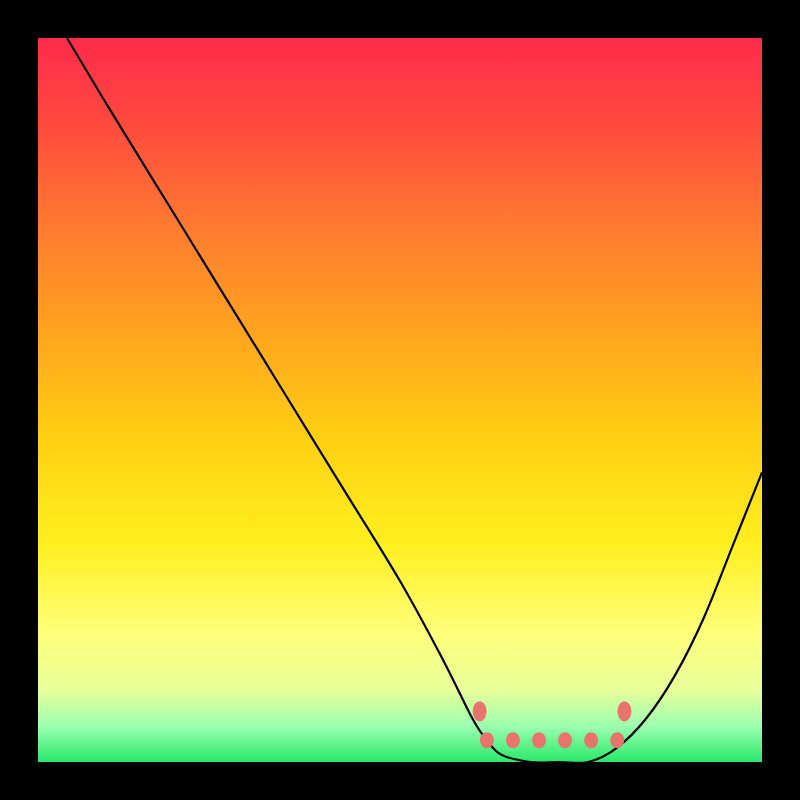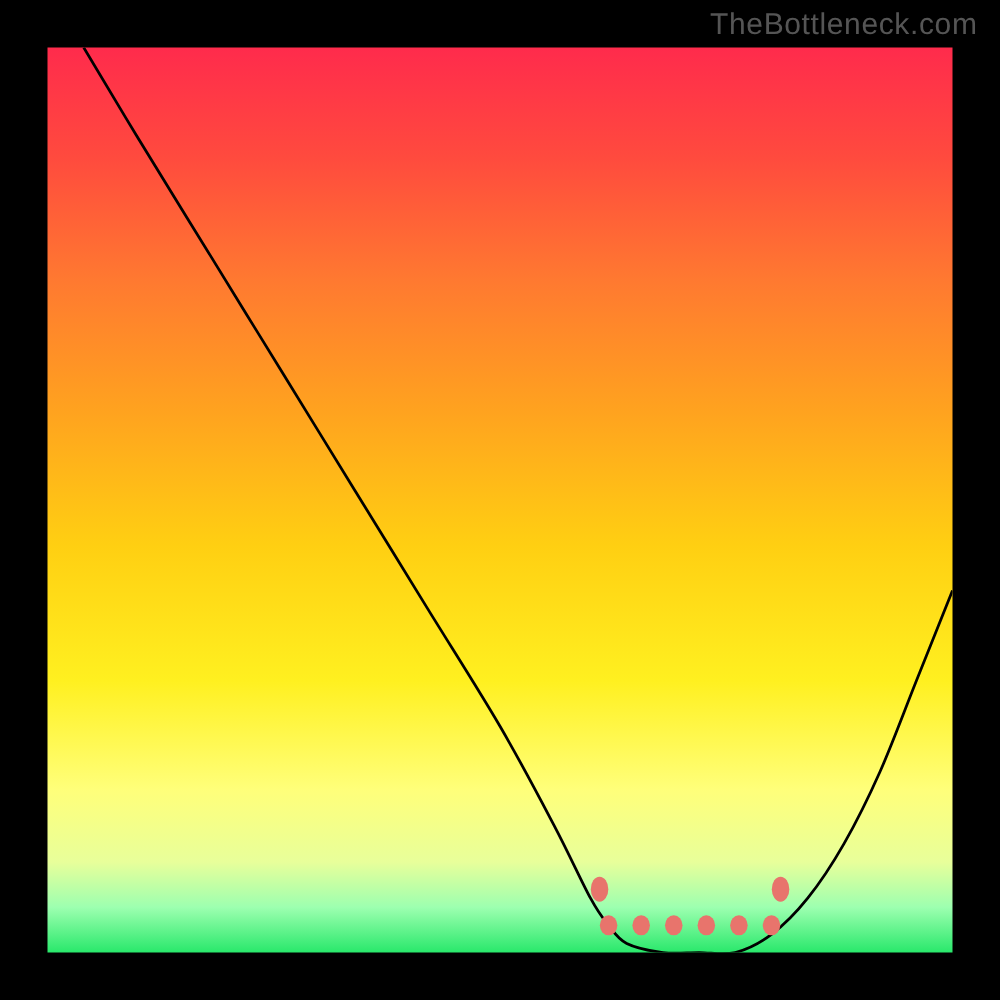--- a/index.html
+++ b/index.html
@@ -50,21 +50,20 @@
     position: absolute;
     left: 0; top: 0;
     width: 724px;
     height: 724px;
   }
 </style>
 </head>
 <body>
 
 <div class="frame">
-  <div class="watermark">TheBottleneck.com</div>
 
   <div class="plot">
     <svg class="overlay" viewBox="0 0 724 724" preserveAspectRatio="none">
       <path d="M 28.96 0.00 C 36.20 12.07 55.51 44.65 72.40 72.40 C 89.29 100.15 111.01 135.15 130.32 166.52 C 149.63 197.89 168.93 229.27 188.24 260.64 C 207.55 292.01 226.85 323.39 246.16 354.76 C 265.47 386.13 284.77 417.51 304.08 448.88 C 323.39 480.25 345.11 514.04 362.00 543.00 C 378.89 571.96 393.37 599.71 405.44 622.64 C 417.51 645.57 427.16 667.29 434.40 680.56 C 441.64 693.83 444.05 696.25 448.88 702.28 C 453.71 708.31 456.12 713.14 463.36 716.76 C 470.60 720.38 482.67 722.79 492.32 724.00 C 501.97 725.21 511.63 724.00 521.28 724.00 C 530.93 724.00 540.59 726.41 550.24 724.00 C 559.89 721.59 569.55 716.76 579.20 709.52 C 588.85 702.28 598.51 692.63 608.16 680.56 C 617.81 668.49 627.47 654.01 637.12 637.12 C 646.77 620.23 656.43 600.92 666.08 579.20 C 675.73 557.48 685.39 530.93 695.04 506.80 C 704.69 482.67 719.17 446.47 724.00 434.40" id="curvePath" fill="none" stroke="#000" stroke-width="2.2"></path>
       <g id="markers">
           <ellipse cx="448.88" cy="702.28" rx="7" ry="8" fill="#e8746c"></ellipse>
           <ellipse cx="474.94" cy="702.28" rx="7" ry="8" fill="#e8746c"></ellipse>
           <ellipse cx="501.01" cy="702.28" rx="7" ry="8" fill="#e8746c"></ellipse>
           <ellipse cx="527.07" cy="702.28" rx="7" ry="8" fill="#e8746c"></ellipse>
           <ellipse cx="553.14" cy="702.28" rx="7" ry="8" fill="#e8746c"></ellipse>

